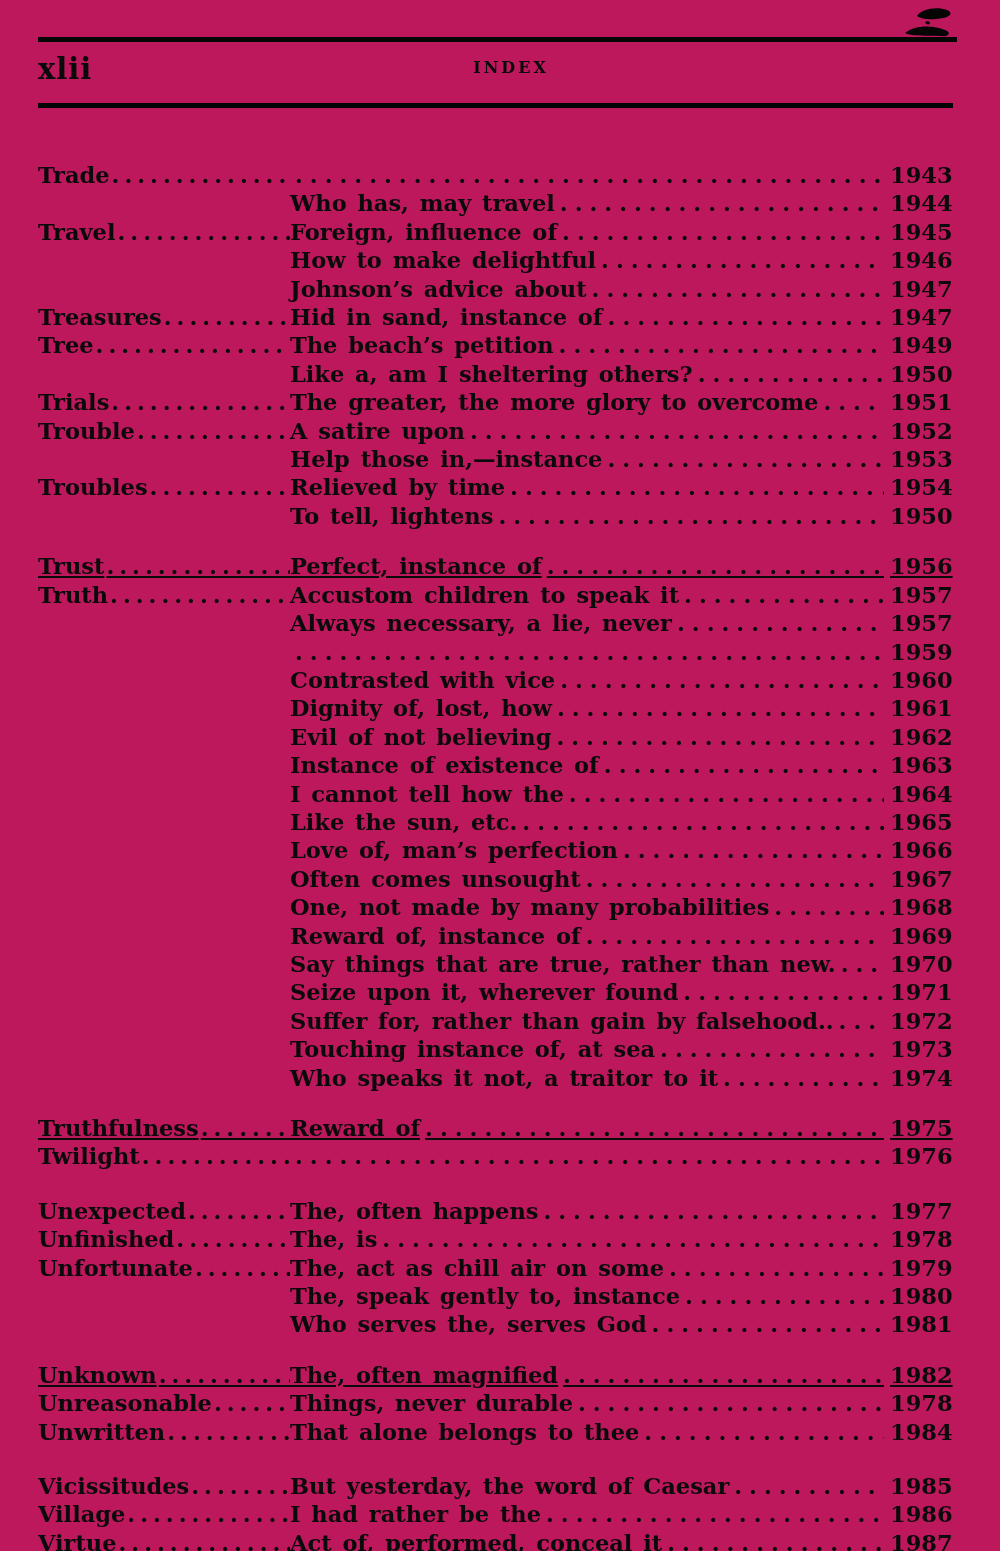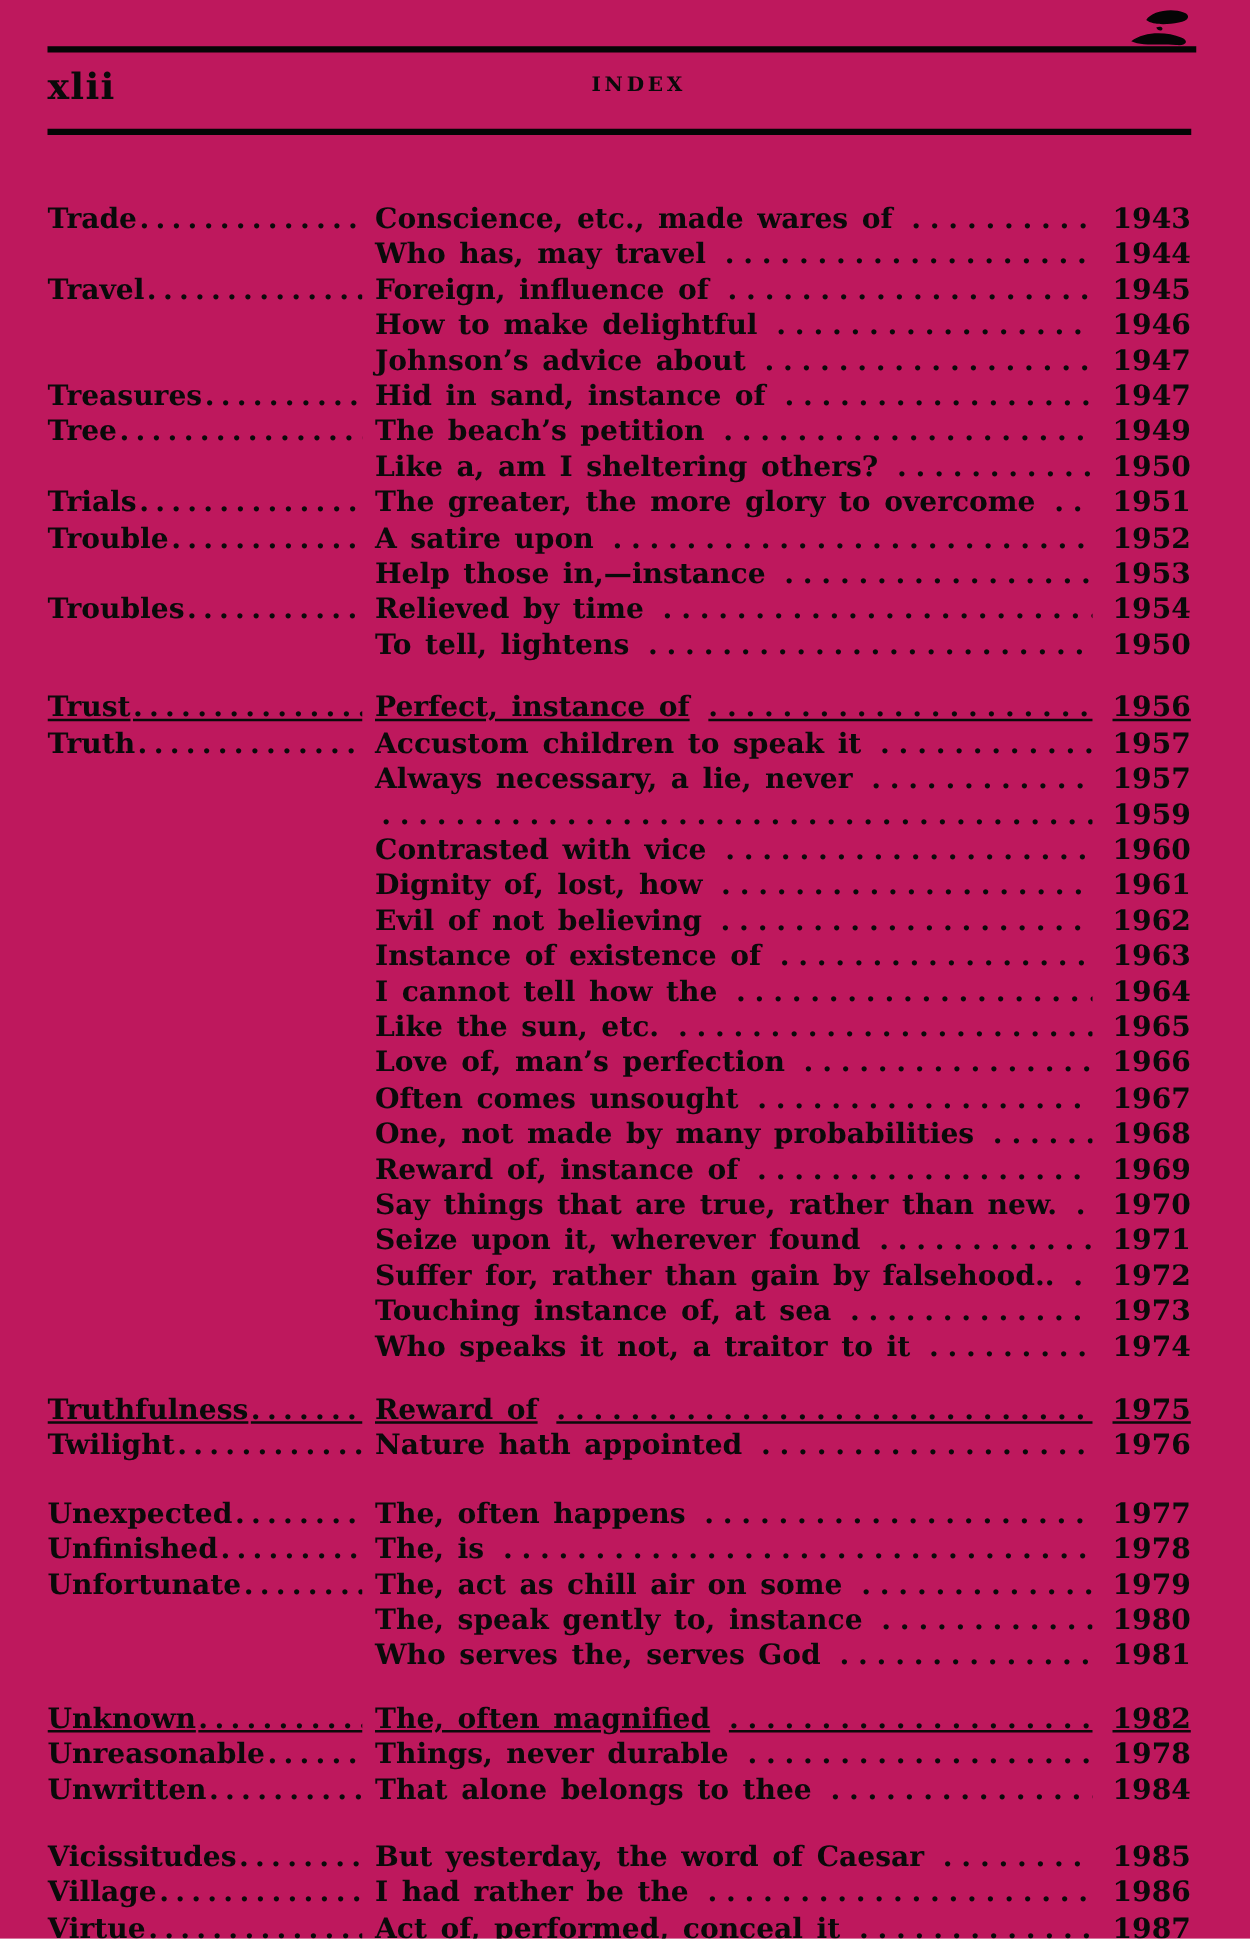--- a/index.html
+++ b/index.html
@@ -53,21 +53,20 @@
     top: 161px;
     width: 912px;
     font-size: 22.5px;
     word-spacing: 3px;
   }
   .row {
     display: flex;
     align-items: center;
     line-height: 28.4px;
     white-space: nowrap;
-    gap: 10px;
   }
   .row.gap-sm { margin-top: 22px; text-decoration: underline; }
   .row.gap-lg { margin-top: 26px; }
   .term {
     flex: none;
     width: 252px;
     display: flex;
     align-items: baseline;
     overflow: hidden;
   }
@@ -119,21 +118,20 @@
   <div class="header-title">INDEX</div>
 
   <div class="rule rule-mid"></div>
 
   <div class="entries">
     <div class="row">
       <span class="term">
         <span class="term-text">Trade</span>
         <span class="leader term-leader"></span>
       </span>
-      <span class="desc desc-text">Conscience, etc., made wares of</span>
       <span class="leader desc-leader"></span>
       <span class="page-num">1943</span>
     </div>
 
     <div class="row">
       <span class="term">
         <span class="term-text"></span>
         <span class="leader term-leader" style="visibility: hidden;"></span>
       </span>
       <span class="desc desc-text">Who has, may travel</span>
@@ -448,21 +446,20 @@
       <span class="desc desc-text">Reward of</span>
       <span class="leader desc-leader"></span>
       <span class="page-num">1975</span>
     </div>
 
     <div class="row">
       <span class="term">
         <span class="term-text">Twilight</span>
         <span class="leader term-leader"></span>
       </span>
-      <span class="desc desc-text">Nature hath appointed</span>
       <span class="leader desc-leader"></span>
       <span class="page-num">1976</span>
     </div>
 
     <div class="row gap-lg">
       <span class="term">
         <span class="term-text">Unexpected</span>
         <span class="leader term-leader"></span>
       </span>
       <span class="desc desc-text">The, often happens</span>

